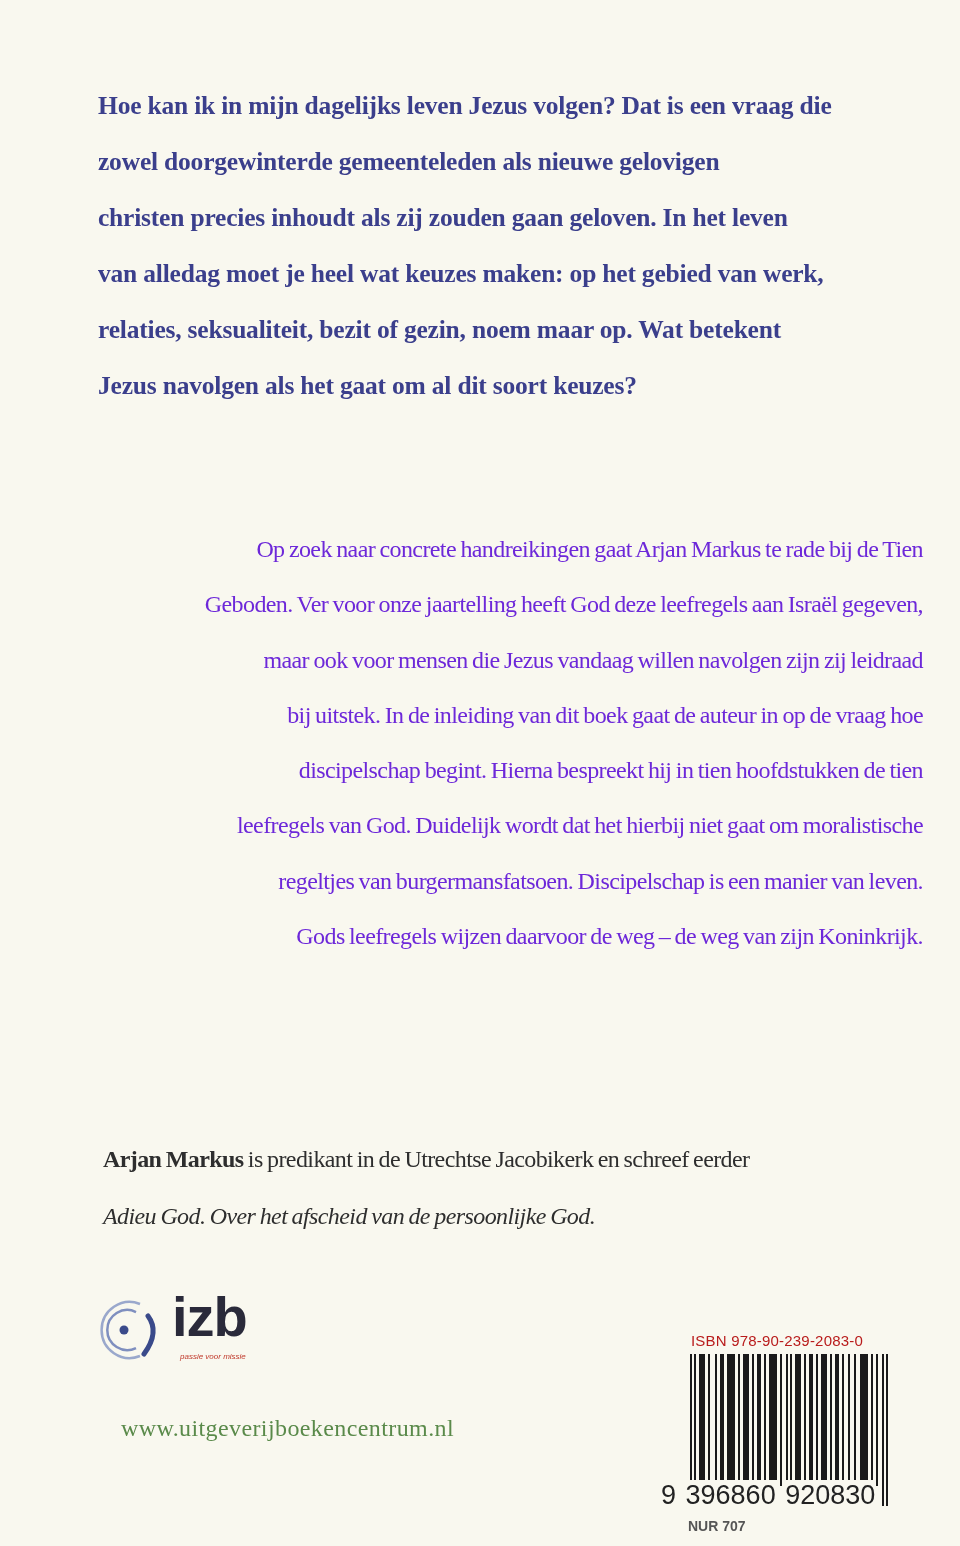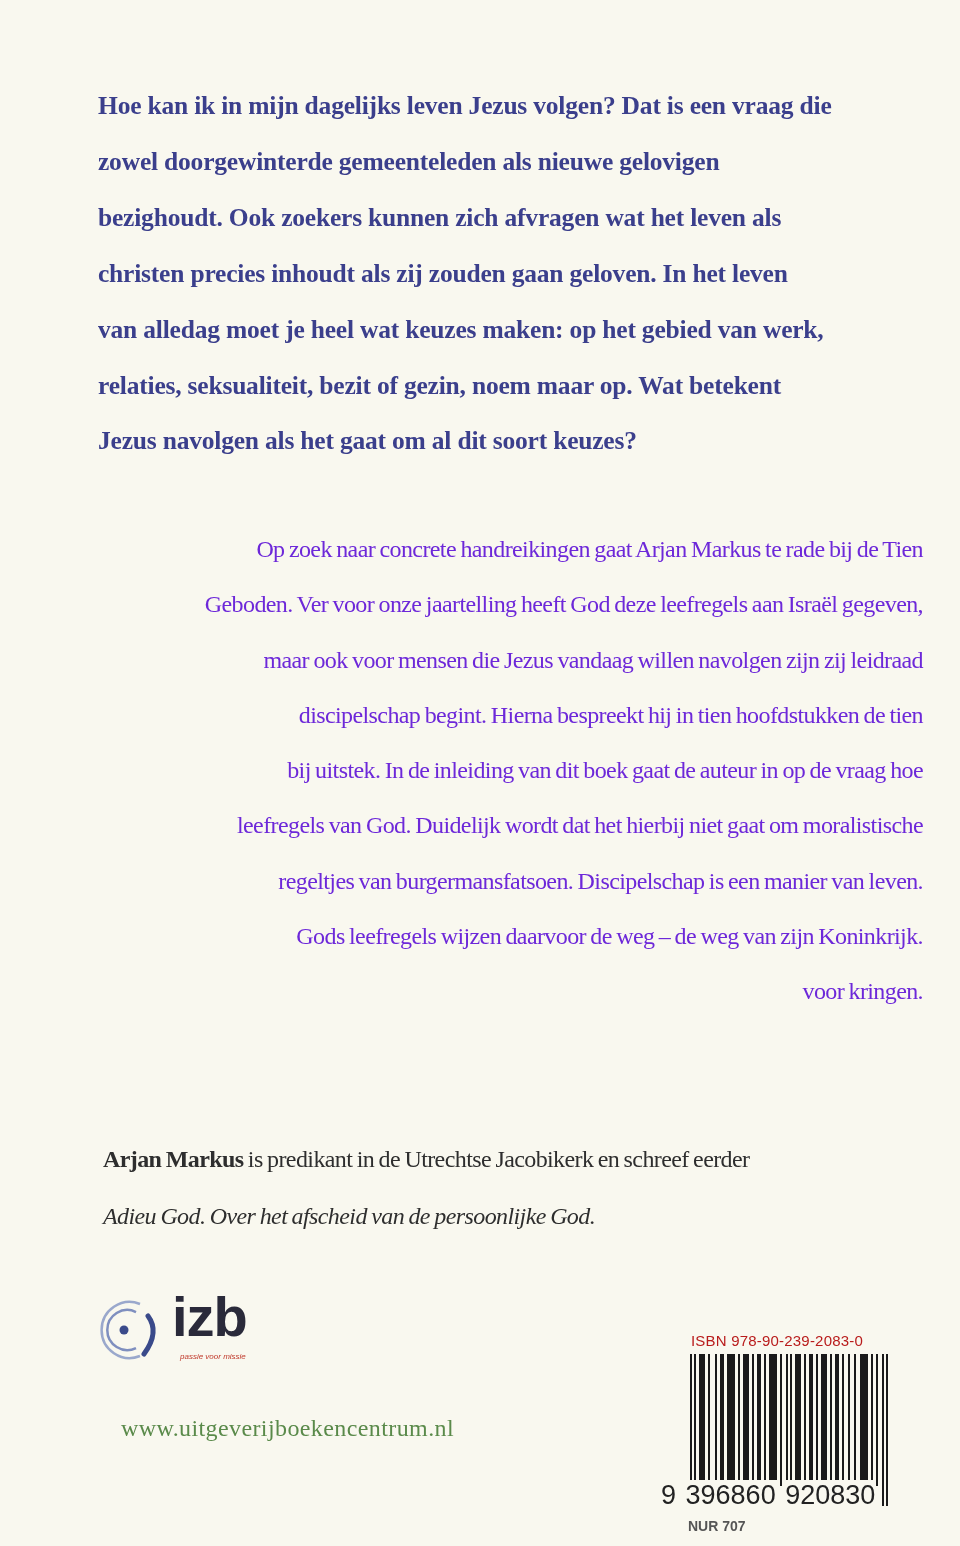--- a/index.html
+++ b/index.html
@@ -72,37 +72,35 @@
     position:absolute; left:28px; top:186px; font-family:"Liberation Sans","DejaVu Sans",sans-serif;
     font-weight:bold; font-size:14px; color:#555;
   }
 </style>
 </head>
 <body>
 
 <div class="intro">
   <span class="line">Hoe kan ik in mijn dagelijks leven Jezus volgen? Dat is een vraag die</span>
   <span class="line">zowel doorgewinterde gemeenteleden als nieuwe gelovigen</span>
-  <span class="line">bezighoudt. Ook zoekers kunnen zich afvragen wat het leven als</span>
   <span class="line">christen precies inhoudt als zij zouden gaan geloven. In het leven</span>
   <span class="line">van alledag moet je heel wat keuzes maken: op het gebied van werk,</span>
   <span class="line">relaties, seksualiteit, bezit of gezin, noem maar op. Wat betekent</span>
   <span class="line">Jezus navolgen als het gaat om al dit soort keuzes?</span>
 </div>
 
 <div class="body">
   <span class="line">Op zoek naar concrete handreikingen gaat Arjan Markus te rade bij de Tien</span>
   <span class="line">Geboden. Ver voor onze jaartelling heeft God deze leefregels aan Israël gegeven,</span>
   <span class="line">maar ook voor mensen die Jezus vandaag willen navolgen zijn zij leidraad</span>
+  <span class="line">bij uitstek. In de inleiding van dit boek gaat de auteur in op de vraag hoe</span>
   <span class="line">discipelschap begint. Hierna bespreekt hij in tien hoofdstukken de tien</span>
-  <span class="line">bij uitstek. In de inleiding van dit boek gaat de auteur in op de vraag hoe</span>
   <span class="line">leefregels van God. Duidelijk wordt dat het hierbij niet gaat om moralistische</span>
   <span class="line">regeltjes van burgermansfatsoen. Discipelschap is een manier van leven.</span>
   <span class="line">Gods leefregels wijzen daarvoor de weg – de weg van zijn Koninkrijk.</span>
-  <span class="line">voor kringen.</span>
 </div>
 
 <div class="bio">
   <span class="line"><b>Arjan Markus</b><span> is predikant in de Utrechtse Jacobikerk en schreef eerder</span></span>
   <span class="line"><i>Adieu God. Over het afscheid van de persoonlijke God.</i></span>
 </div>
 
 <div class="logo">
   <svg class="logo-mark" viewBox="0 0 66 66">
     <path d="M40 8 A28 28 0 1 0 40 60" fill="none" stroke="#9aa8cc" stroke-width="2.5"></path>

